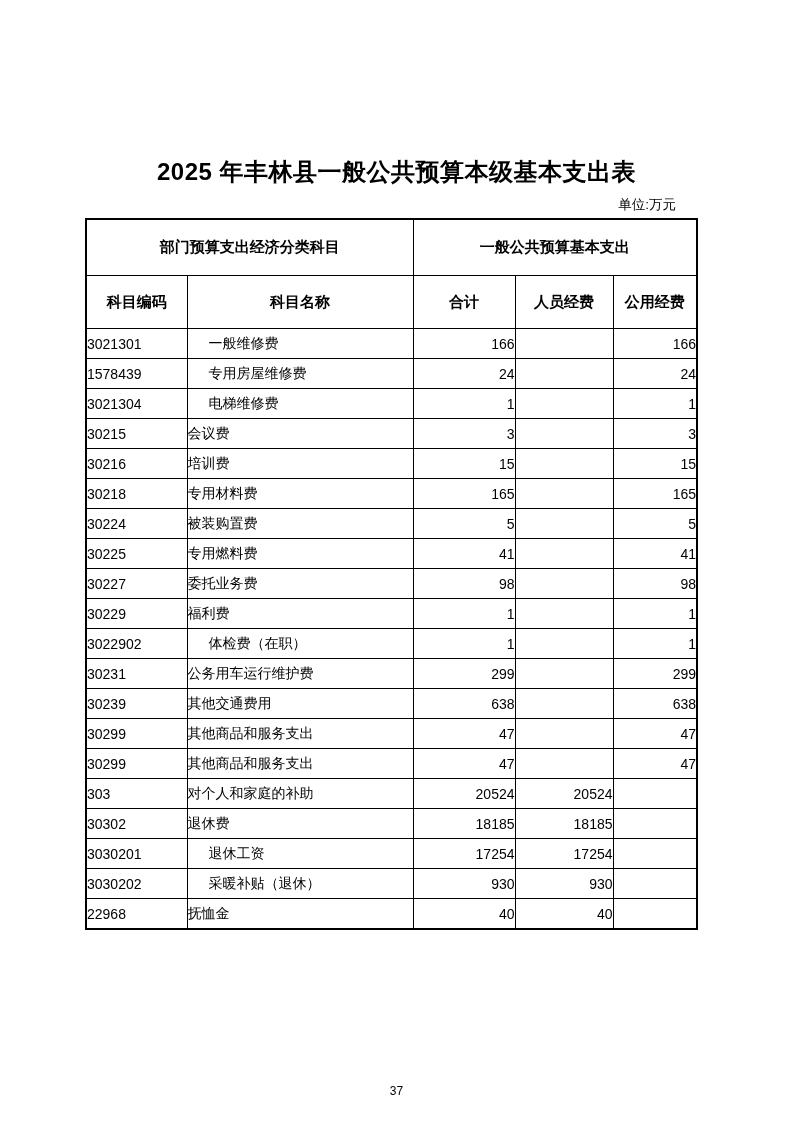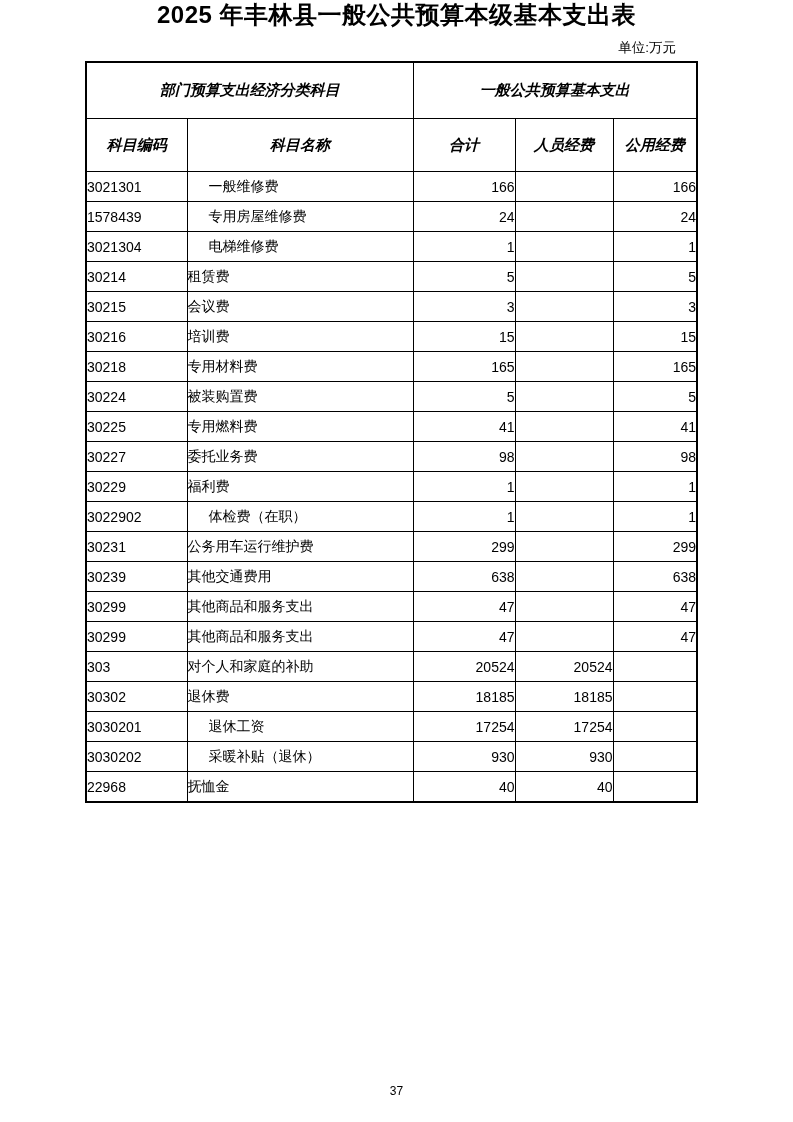--- a/index.html
+++ b/index.html
@@ -10,20 +10,21 @@
   body {
     width: 793px;
     height: 1122px;
     position: relative;
     font-family: "Liberation Sans", sans-serif;
     color: #000000;
     overflow: hidden;
   }
   .doc-title {
     margin: 0;
+    padding-top: 157px;
     text-align: center;
     font-size: 24px;
     line-height: 30px;
     font-weight: 700;
     letter-spacing: 0.5px;
   }
   .sheet {
     width: 611px;
     margin-left: 85px;
   }
@@ -47,21 +48,20 @@
   table.budget-table td {
     border: 1px solid #000;
     padding: 0;
     overflow: hidden;
     white-space: nowrap;
   }
   thead th {
     font-weight: 700;
     text-align: center;
     vertical-align: middle;
-    font-style: italic;
   }
   tr.group-header-row th {
     height: 55px;
     font-size: 15px;
   }
   tr.col-header-row th {
     height: 52px;
     font-size: 15px;
   }
   tbody td {
@@ -138,27 +138,20 @@
           <td class="num">24</td>
         </tr>
         <tr>
           <td class="code">3021304</td>
           <td class="name indent">电梯维修费</td>
           <td class="num">1</td>
           <td class="num"></td>
           <td class="num">1</td>
         </tr>
         <tr>
-          <td class="code">30214</td>
-          <td class="name">租赁费</td>
-          <td class="num">5</td>
-          <td class="num"></td>
-          <td class="num">5</td>
-        </tr>
-        <tr>
           <td class="code">30215</td>
           <td class="name">会议费</td>
           <td class="num">3</td>
           <td class="num"></td>
           <td class="num">3</td>
         </tr>
         <tr>
           <td class="code">30216</td>
           <td class="name">培训费</td>
           <td class="num">15</td>

